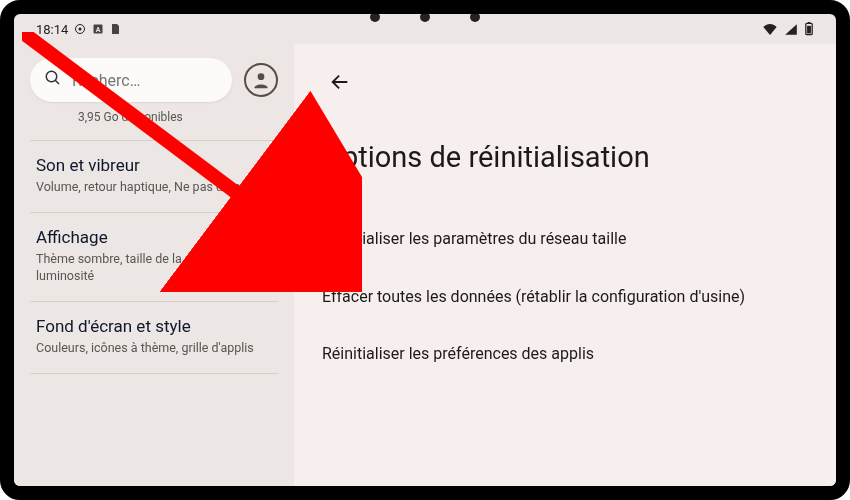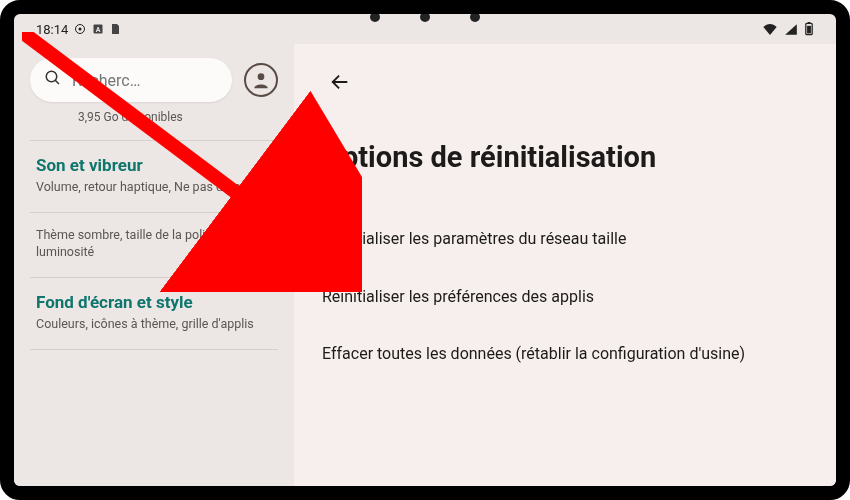--- a/index.html
+++ b/index.html
@@ -38,27 +38,27 @@
   }
   .avatar {
     width: 34px; height: 34px; border-radius: 50%; border: 2px solid #5a4b46;
     display: flex; align-items: center; justify-content: center;
   }
   .avatar svg { width: 20px; height: 20px; fill: #5a4b46; }
 
   .storage-line { font-size: 12px; color: #5a5753; margin: 2px 0 16px 48px; }
 
   .menu-item { padding: 12px 6px 14px 6px; }
-  .menu-title { font-size: 17px; color: #0f766e; margin-bottom: 4px; font-weight: bold; }
+  .menu-title { font-size: 17px; color: #0f172a; margin-bottom: 4px; }
   .menu-sub { font-size: 12.5px; color: #5a5753; line-height: 1.35; }
   .divider { height: 1px; background: #d6cfcb; margin: 2px 0; }
 
   .main { flex: 1; background: #f6efee; padding: 20px 28px 0 28px; position: relative; }
   .back-btn { width: 36px; height: 36px; display: flex; align-items: center; justify-content: center; cursor: pointer; margin-bottom: 40px; }
-  .page-title { font-size: 29px; color: #1d1b19; font-weight: 700; margin-bottom: 42px; }
+  .page-title { font-size: 29px; color: #1d1b19; font-weight: 400; margin-bottom: 42px; }
   .option-item { font-size: 16px; color: #1d1b19; padding: 12px 0; line-height: 1.35; cursor: pointer; margin-bottom: 12px; }
 
   .arrow-overlay { position: absolute; top: 18px; left: 8px; pointer-events: none; }
 </style>
 </head>
 <body>
 
 <div class="device-frame">
   <div class="notch-dots">
       <span></span>
@@ -129,20 +129,21 @@
       </div>
       <div class="storage-line">3,95 Go disponibles</div>
 
       <div class="divider"></div>
       <div class="menu-item">
         <div class="menu-title">Son et vibreur</div>
         <div class="menu-sub">Volume, retour haptique, Ne pas déranger</div>
       </div>
       <div class="divider"></div>
       <div class="menu-item">
+        <div class="menu-title">Affichage</div>
         <div class="menu-sub">Thème sombre, taille de la police, luminosité</div>
       </div>
       <div class="divider"></div>
       <div class="menu-item">
         <div class="menu-title">Fond d'écran et style</div>
         <div class="menu-sub">Couleurs, icônes à thème, grille d'applis</div>
       </div>
       <div class="divider"></div>
       <div class="menu-item">
       </div>
@@ -151,22 +152,22 @@
     <div class="main">
       <div class="back-btn">
         <svg width="22" height="22" viewBox="0 0 24 24" fill="none" stroke="#1d1b19" stroke-width="2">
             <line x1="20" y1="12" x2="4" y2="12"></line>
             <polyline points="11 5 4 12 11 19"></polyline>
           </svg>
       </div>
       <h1 class="page-title">Options de réinitialisation</h1>
 
       <div class="option-item">Réinitialiser les paramètres du réseau taille</div>
+      <div class="option-item">Effacer toutes les données (rétablir la configuration d'usine)</div>
       <div class="option-item">Réinitialiser les préférences des applis</div>
-      <div class="option-item">Effacer toutes les données (rétablir la configuration d'usine)</div>
     </div>
   </div>
 
   <svg class="arrow-overlay" width="340" height="260">
     <defs>
       <marker id="ahead" markerWidth="24" markerHeight="24" refX="6" refY="9" orient="auto">
         <path d="M0,0 L0,18 L22,9 Z" fill="#ff0000"></path>
       </marker>
     </defs>
     <line x1="0" y1="0" x2="280" y2="210" stroke="#ff0000" stroke-width="14" marker-end="url(#ahead)"></line>

